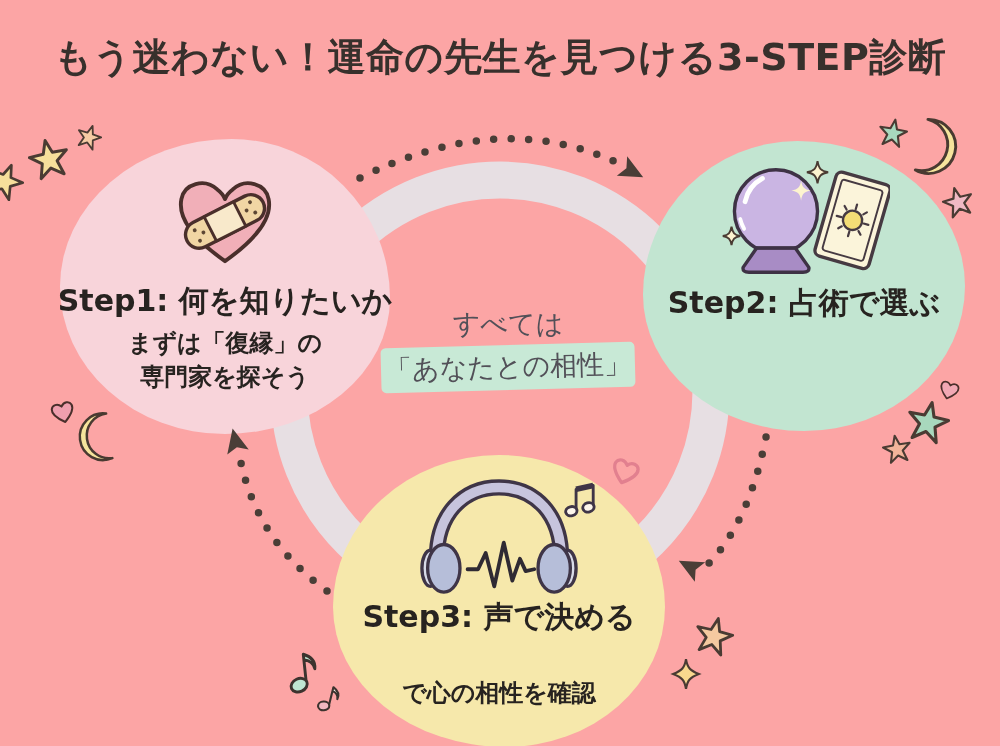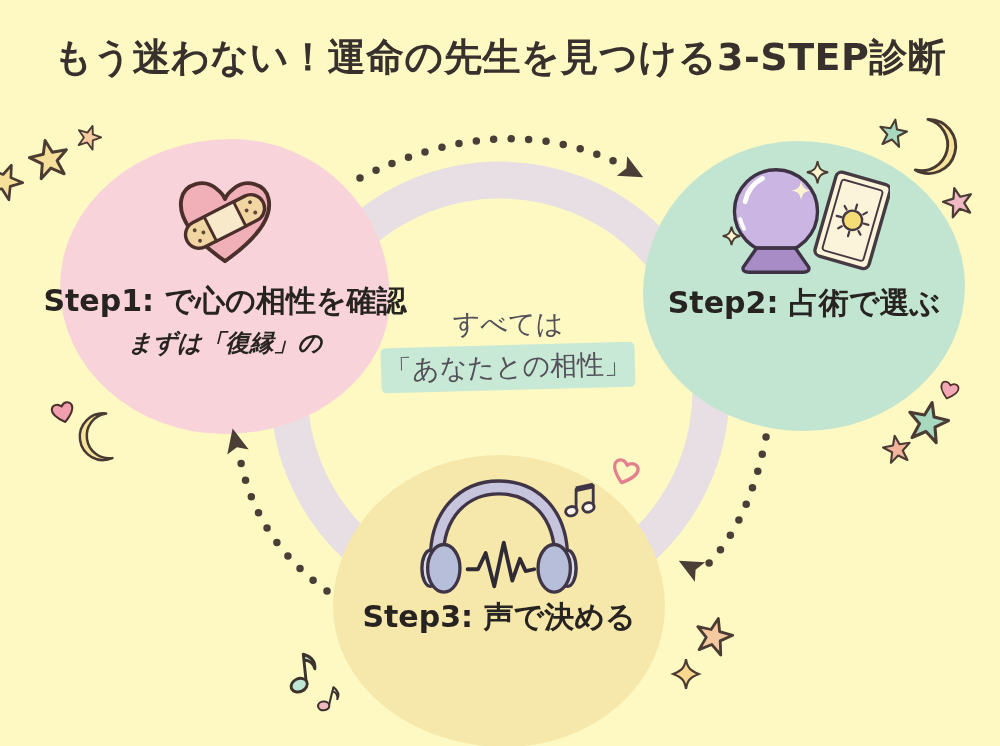--- a/index.html
+++ b/index.html
@@ -1,38 +1,38 @@
 <!DOCTYPE html>
 <html><head>
 <meta charset="utf-8">
 <style>
   html,body{margin:0;padding:0;}
   #canvas{
     position:relative; width:1000px; height:746px; overflow:hidden;
-    background:#fef9c3;
+    background:#fca5a5;
     font-family:"DejaVu Sans","Liberation Sans",sans-serif;
   }
   .title{
     position:absolute; top:32px; left:0; width:1000px; text-align:center;
     font-size:38px; font-weight:bold; color:#37302c; letter-spacing:0.5px;
   }
   svg{display:block;}
   .layer{position:absolute; left:0; top:0; pointer-events:none;}
 
   
   .blob{position:absolute; display:flex; flex-direction:column; align-items:center; z-index:2;}
   .blob-pink{ left:60px;  top:139px; width:330px; height:295px; background:#f8d4da;
     border-radius:52% 48% 50% 50% / 50% 54% 46% 50%;}
   .blob-green{left:643px; top:141px; width:322px; height:290px; background:#c2e5d1;
     border-radius:48% 52% 50% 50% / 53% 50% 50% 47%;}
   .blob-yellow{left:333px; top:455px; width:332px; height:292px; background:#f6e8ab;
     border-radius:50% 50% 48% 52% / 52% 52% 48% 48%;}
   .blob-icon{margin-top:26px; height:108px; display:flex; align-items:center; justify-content:center;}
   .step-heading{font-size:30px; font-weight:bold; color:#272320; margin-top:8px; white-space:nowrap;}
-  .step-desc{font-size:24px; font-weight:bold; color:#272320; text-align:center; line-height:1.4; margin-top:5px;font-style:italic;}
+  .step-desc{font-size:24px; font-weight:bold; color:#272320; text-align:center; line-height:1.4; margin-top:5px;}
 
   
   .center-text{
     position:absolute; left:353px; top:303px; width:310px; z-index:2;
     text-align:center; font-size:27px; line-height:1.55; color:#525058; font-weight:500;
   }
   .center-highlight{
     display:inline-block; background:#c8e9d6; border-radius:5px;
     padding:1px 4px 2px 4px; transform:rotate(-1.5deg);
   }
@@ -62,23 +62,24 @@
           <rect x="48" y="41" width="34" height="28" fill="#f8e9cb" stroke="#4a2f2b" stroke-width="3"></rect>
           <circle cx="33" cy="49" r="2" fill="#5c4633"></circle>
             <circle cx="40" cy="55" r="2" fill="#5c4633"></circle>
           <circle cx="33" cy="61" r="2" fill="#5c4633"></circle>
           <circle cx="97" cy="49" r="2" fill="#5c4633"></circle>
             <circle cx="90" cy="55" r="2" fill="#5c4633"></circle>
           <circle cx="97" cy="61" r="2" fill="#5c4633"></circle>
         </g>
       </svg>
     </div>
-    <div class="step-heading">Step1: で心の相性を確認</div>
+    <div class="step-heading">Step1: 何を知りたいか</div>
     <div class="step-desc">
       <span>まずは「復縁」の</span><br>
+      <span>専門家を探そう</span>
     </div>
   </div>
 
   <div class="blob blob-green">
     <div class="blob-icon">
       <svg width="172" height="124" viewBox="0 0 178 128">
 
         <g transform="rotate(16 138 64)">
           <rect x="110" y="18" width="58" height="90" rx="6" fill="#fbf4da" stroke="#463a42" stroke-width="3.5"></rect>
           <rect x="117" y="25" width="44" height="76" rx="3" fill="none" stroke="#463a42" stroke-width="2"></rect>
@@ -130,20 +131,21 @@
           <path d="M186 36 L186 14 L204 10 L204 32" fill="none" stroke-linejoin="round"></path>
           <path d="M186 14 L204 10" fill="none" stroke-width="6"></path>
           <ellipse cx="181" cy="37" rx="6" ry="4.8" transform="rotate(-15 181 37)"></ellipse>
           <ellipse cx="199" cy="33" rx="6" ry="4.8" transform="rotate(-15 199 33)"></ellipse>
         </g>
       </svg>
     </div>
     <div class="step-heading">Step3: 声で決める</div>
     <div class="step-desc">
       <br>
+      <span>で心の相性を確認</span>
     </div>
   </div>
 
   <div class="center-text">
     <span>すべては</span><br>
     <span class="center-highlight">「あなたとの相性」</span><br>
   </div>
 
   <svg class="layer z-arcs" width="1000" height="746">
     <g fill="none" stroke="#4a3e37" stroke-width="7.5" stroke-dasharray="0 17.5" stroke-linecap="round">

